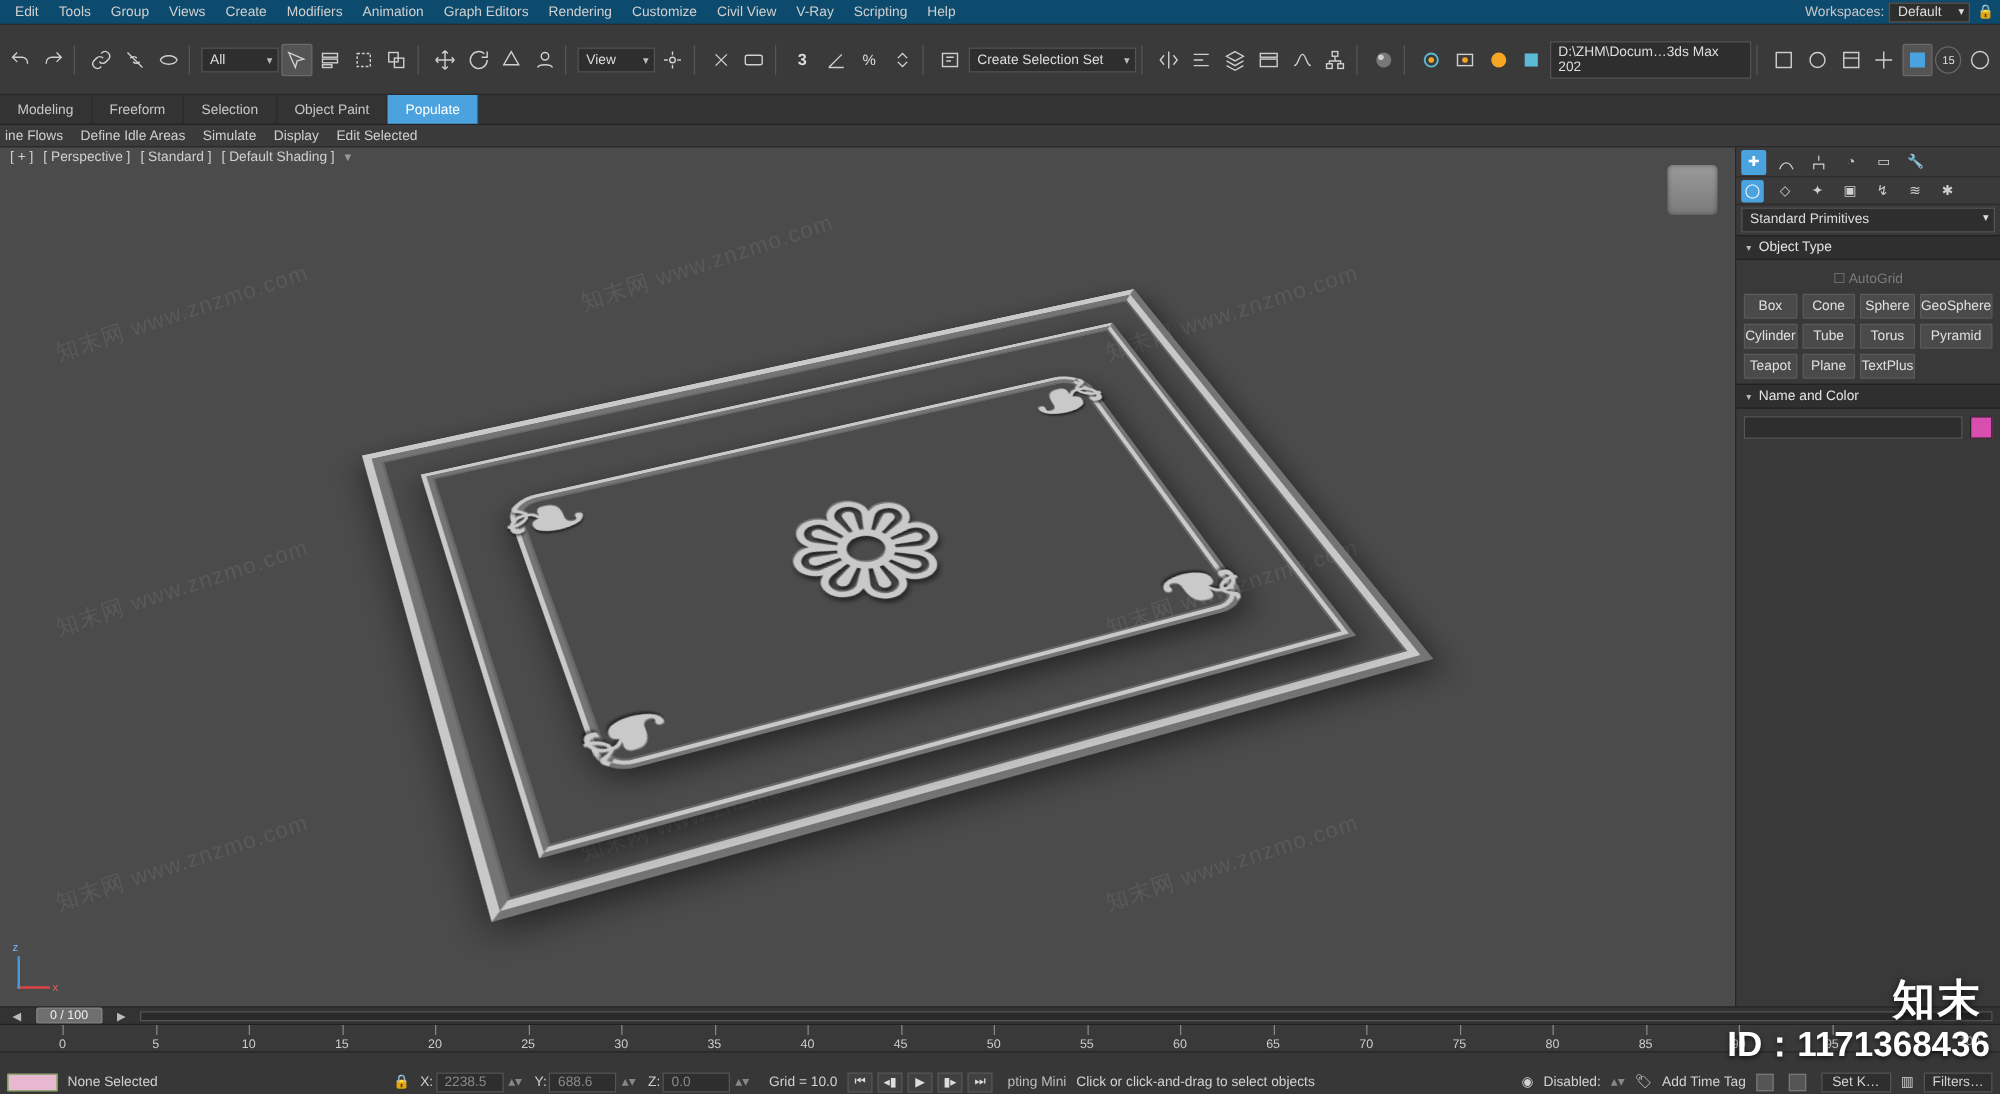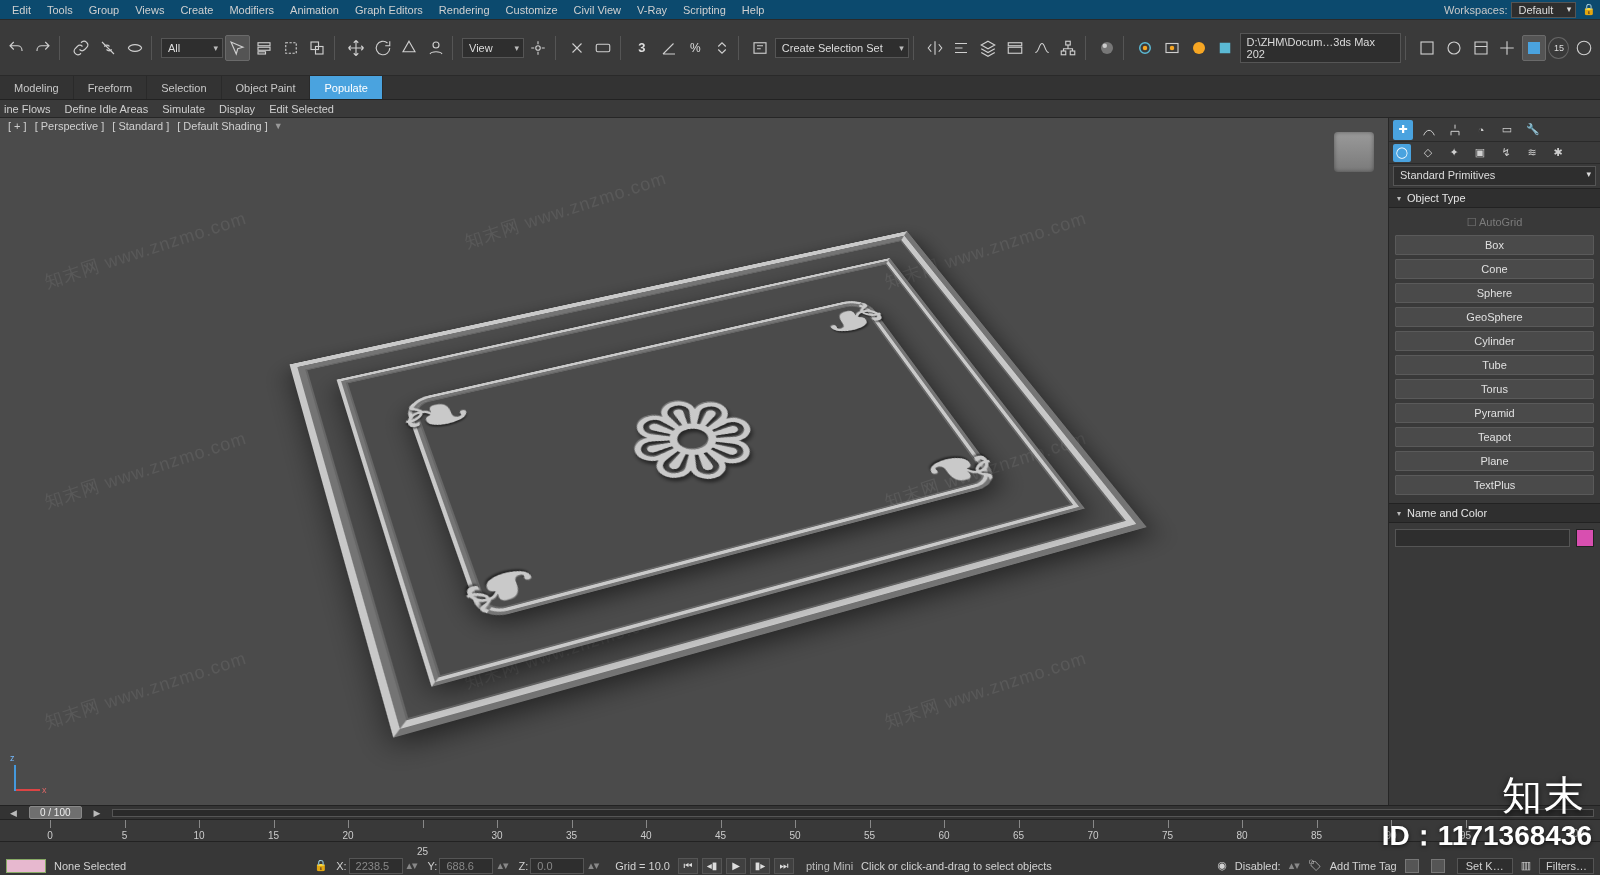--- a/index.html
+++ b/index.html
@@ -67,21 +67,21 @@
 .cmd-tabs .t.active { background:#4aa3df; color:#fff; }
 .cmd-cats { height: 22px; background: #3a3a3a; display:flex; align-items:center; padding:0 4px; gap:8px; border-bottom:1px solid #2a2a2a; }
 .cmd-cats .c { width: 18px; height: 18px; display:inline-flex; align-items:center; justify-content:center; color:#cfcfcf; }
 .cmd-cats .c.active { background:#4aa3df; color:#fff; border-radius:2px; }
 .cmd-drop { height:20px; margin:2px 4px; background:#2e2e2e; border:1px solid #555; color:#ddd; padding:2px 6px; position:relative; font-size:11px;}
 .cmd-drop::after{content:"▾"; position:absolute; right:4px; top:2px; font-size:9px;}
 .rollout-title { background:#2f2f2f; padding:3px 8px; font-size:11px; color:#e4e4e4; border-top:1px solid #222; border-bottom:1px solid #222; display:flex; align-items:center; gap:6px;}
 .rollout-title::before{content:"▾"; font-size:8px; color:#bbb;}
 .rollout-body { padding:4px 6px; }
 .autogrid { text-align:center; color:#7b7b7b; font-size:11px; padding:4px 0 6px; }
-.grid2 { display:grid; grid-template-columns:1fr; gap:4px; }
+.grid2 { display:grid; grid-template-columns:1fr 1fr 1fr 1fr; gap:4px; }
 .primbtn { background:#4a4a4a; border:1px solid #5a5a5a; color:#e0e0e0; text-align:center; padding:3px 0; font-size:11px; border-radius:1px;}
 .colorrow { display:flex; align-items:center; padding:6px; gap:6px; }
 .colorrow input { flex:1; background:#2e2e2e; border:1px solid #555; height:18px; color:#ddd; padding:0 4px; font-size:11px; }
 .swatch { width:18px; height:18px; background:#d84fb0; border:1px solid #222; }
 
 
 .timeslider { height: 14px; background: #333; display:flex; align-items:center; padding:0 6px; gap:8px; border-top:1px solid #222; }
 .timeslider .knob { background:#6f6f6f; color:#eee; padding:0 10px; font-size:10px; border:1px solid #888; border-radius:2px;}
 .timeslider .track { flex:1; height:8px; background:#2a2a2a; border:1px solid #555; position:relative;}
 .timeslider .chev { color:#bbb; font-size:9px; padding:0 4px; }
@@ -103,21 +103,21 @@
 .status .grid { margin-left:6px; }
 .status .playset { display:flex; align-items:center; gap:4px; margin-left:auto; }
 .status .playset .pb { width:20px; height:16px; display:inline-flex; align-items:center; justify-content:center; border:1px solid #555; background:#404040; color:#ddd; font-size:10px;}
 .status .mini { color:#bbb; }
 .status .keyicon { width:14px; height:14px; display:inline-block; background:#555; border:1px solid #777; margin-right:4px;}
 .status .setk { background:#2e2e2e; border:1px solid #555; padding:0 8px; height:16px; display:inline-flex; align-items:center; }
 .status .filters { background:#2e2e2e; border:1px solid #555; padding:0 6px; height:16px; display:inline-flex; align-items:center; }
 
 
 .idoverlay { position: fixed; right: 8px; bottom: 20px; color: #fff; font-size: 28px; font-weight: 600; text-shadow: 0 1px 4px #000a; pointer-events:none; }
-.brandoverlay { position: fixed; right: 14px; bottom: 52px; color:#fff; font-size:40px; font-weight:400; text-shadow:0 2px 6px #000c; pointer-events:none; letter-spacing:2px;}
+.brandoverlay { position: fixed; right: 14px; bottom: 52px; color:#fff; font-size:34px; font-weight:700; text-shadow:0 2px 6px #000c; pointer-events:none; letter-spacing:2px;}
 
 
 .ic { width:16px; height:16px; stroke:#cfcfcf; stroke-width:1.5; fill:none; }
 </style>
 </head>
 <body>
 
 <div class="menubar">
   <span class="item">Edit</span>
   <span class="item">Tools</span>
@@ -478,21 +478,21 @@
       <span style="left: 0%;">0</span>
       <i style="left: 5%;"></i>
       <span style="left: 5%;">5</span>
       <i style="left: 10%;"></i>
       <span style="left: 10%;">10</span>
       <i style="left: 15%;"></i>
       <span style="left: 15%;">15</span>
       <i style="left: 20%;"></i>
       <span style="left: 20%;">20</span>
       <i style="left: 25%;"></i>
-      <span style="left: 25%; margin-top: 16px;">25</span>
+      <span style="left: 25%;">25</span>
       <i style="left: 30%;"></i>
       <span style="left: 30%;">30</span>
       <i style="left: 35%;"></i>
       <span style="left: 35%;">35</span>
       <i style="left: 40%;"></i>
       <span style="left: 40%;">40</span>
       <i style="left: 45%;"></i>
       <span style="left: 45%;">45</span>
       <i style="left: 50%;"></i>
       <span style="left: 50%;">50</span>

